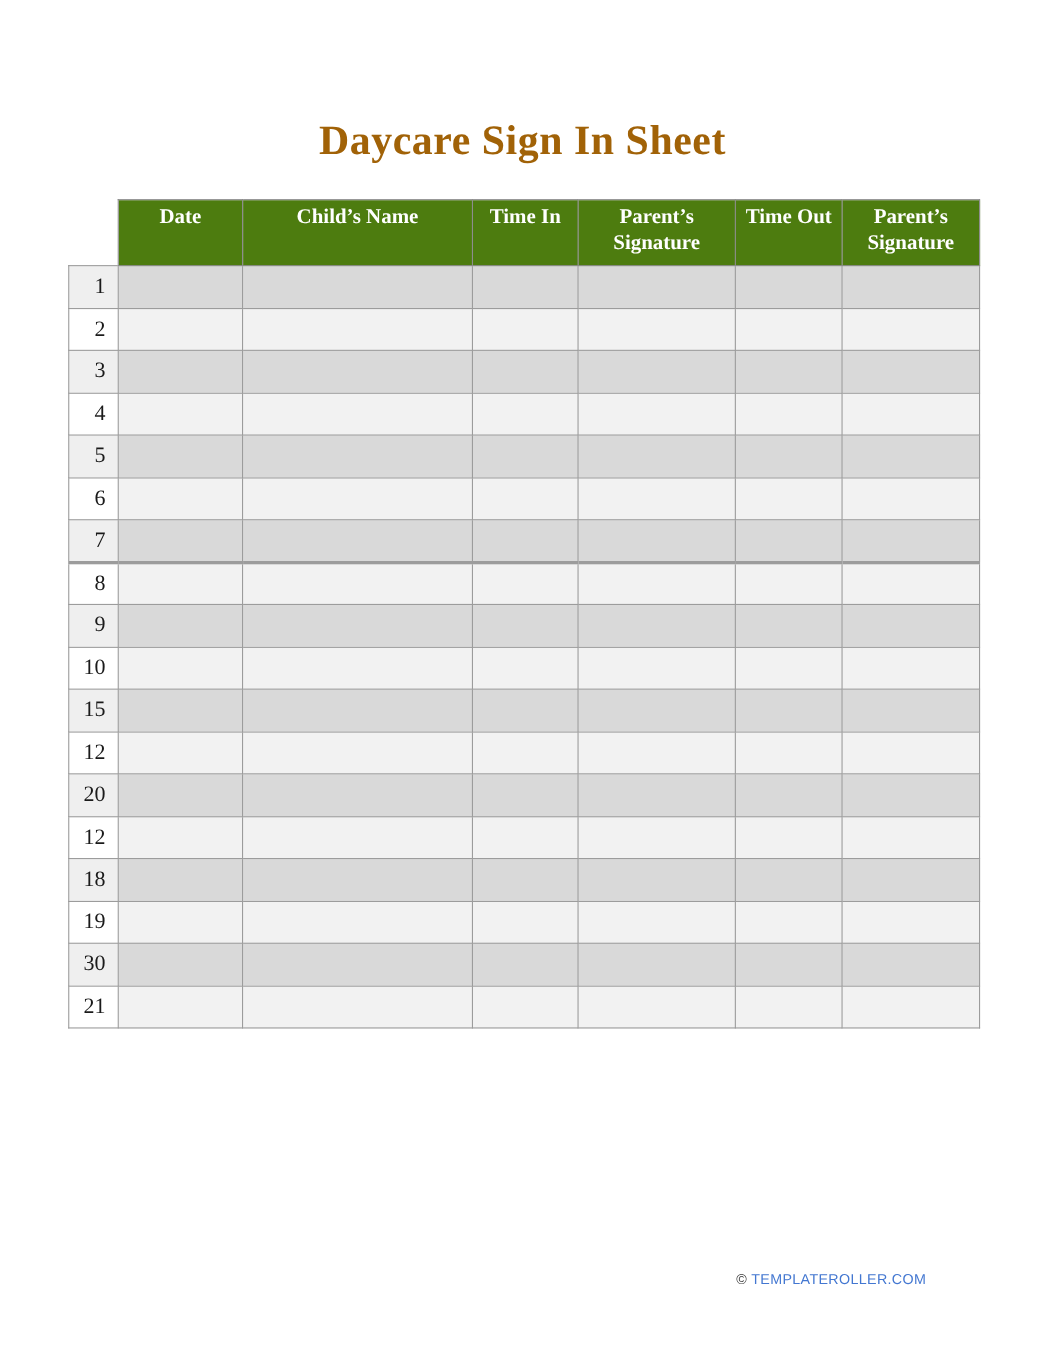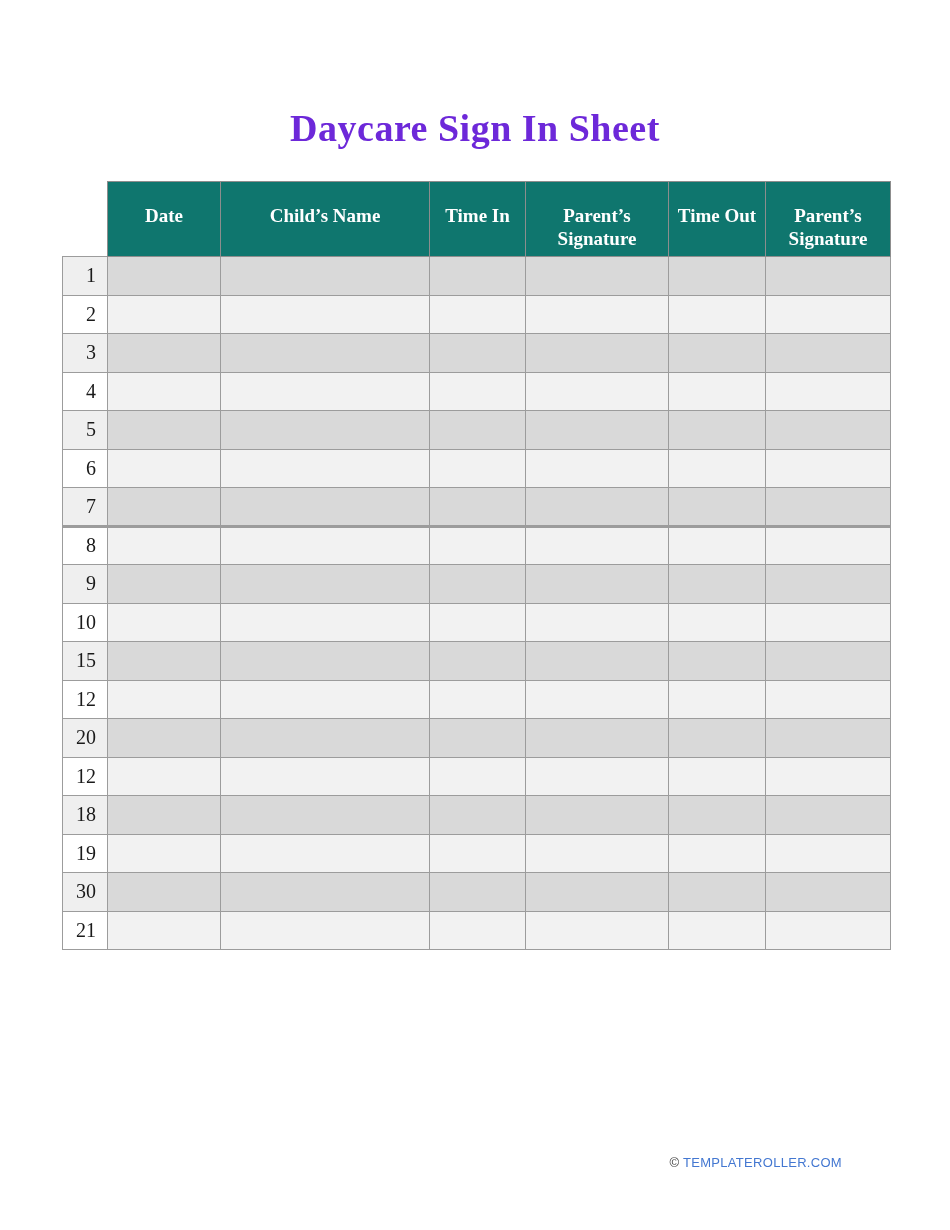--- a/index.html
+++ b/index.html
@@ -9,41 +9,41 @@
     font-family: "Liberation Serif", serif;
     position: relative;
     overflow: hidden;
   }
   .page { position: absolute; inset: 0; width: 950px; height: 1230px; background: #fff; }
 
   h1.title {
     position: absolute; top: 106px; left: 0; width: 950px;
     margin: 0; text-align: center;
     font-family: "Liberation Serif", serif;
-    font-weight: bold; font-size: 38px; color: #6d28d9;
+    font-weight: bold; font-size: 38px; color: #a16207;
     letter-spacing: 0.5px;
   }
 
   table.sheet {
     position: absolute; left: 62px; top: 181px;
     width: 828px;
     border-collapse: collapse;
     table-layout: fixed;
   }
   .sheet th, .sheet td { padding: 0; }
 
   
   .sheet thead th.head {
-    background: #0f766e;
+    background: #4d7c0f;
     color: #ffffff;
     font-family: "Liberation Serif", serif;
     font-weight: bold; font-size: 19px;
     line-height: 23px;
     vertical-align: top;
-    padding-top: 22px; padding-bottom: 6px;
+    padding-top: 4px; padding-bottom: 6px;
     height: 60px; box-sizing: border-box;
     border: 1.5px solid #8d8d8d;
     text-align: center;
   }
   .sheet thead td.corner {
     border: none; background: transparent;
   }
 
   
   .sheet tbody tr { height: 38.5px; }

